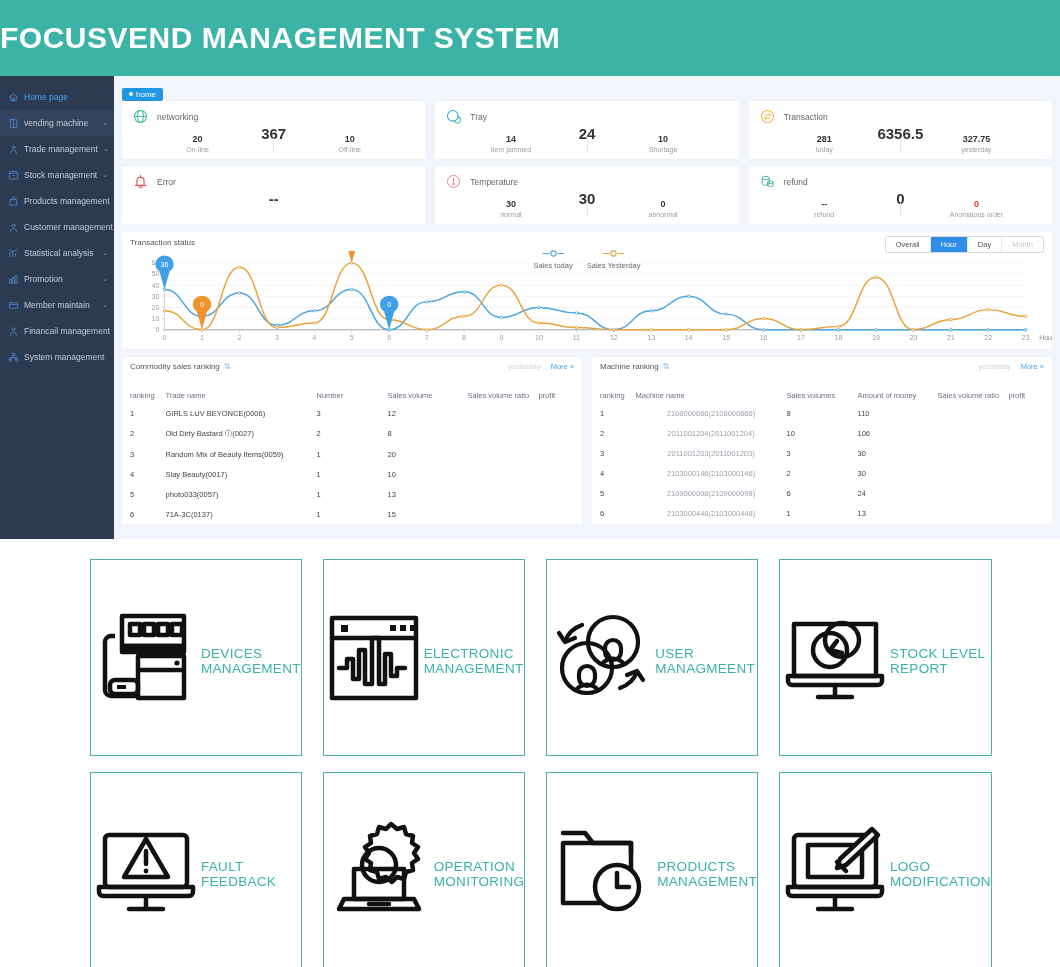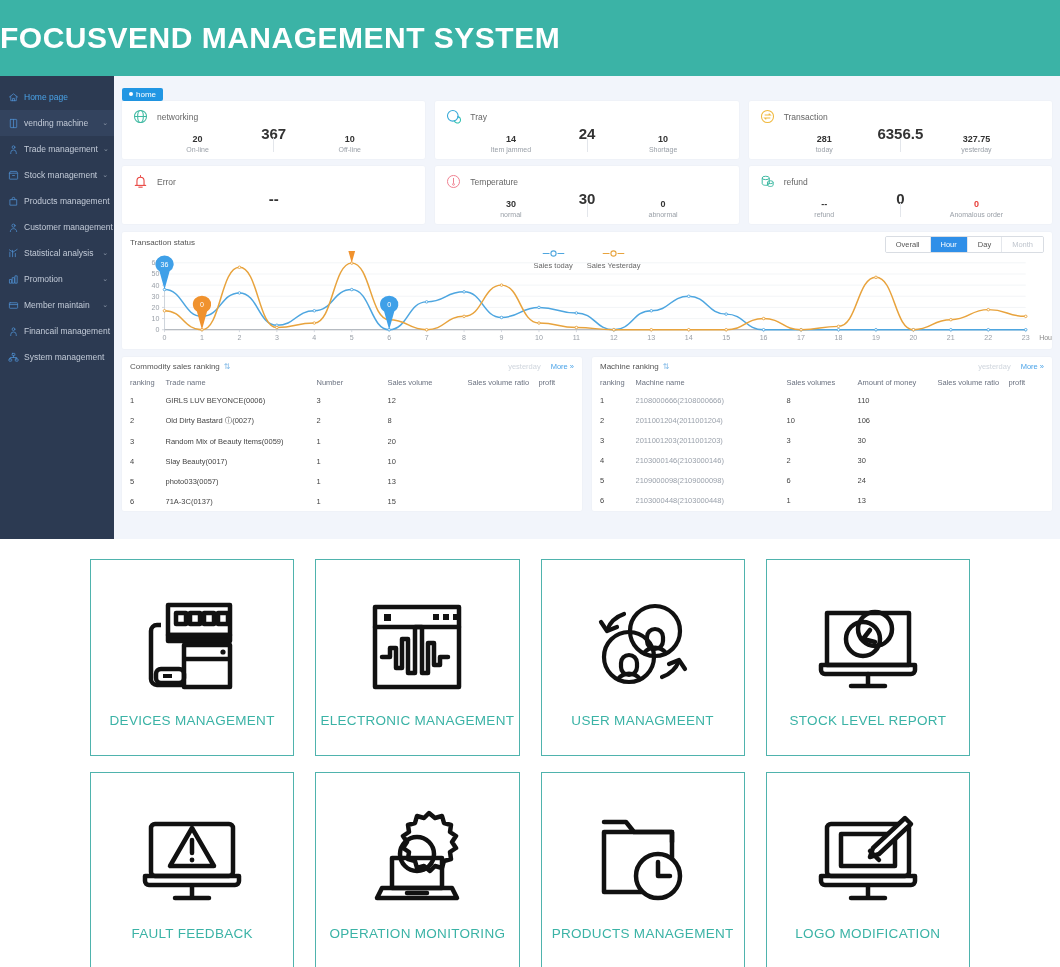--- a/index.html
+++ b/index.html
@@ -57,28 +57,28 @@
   .hou{position:absolute;right:0;bottom:8px;font-size:7px;color:#888;}
 
   
   .tables{display:flex;gap:10px;margin-top:8px;}
   .tbl{flex:1;background:#fff;border-radius:2px;padding:5px 8px 0 8px;min-width:0;position:relative;box-shadow:0 0 2px rgba(0,0,0,.05);}
   .tbl-head{display:flex;align-items:center;font-size:8px;color:#555;}
   .sortico{color:#7fb8e6;margin-left:4px;font-size:8px;}
   .tbl-right{margin-left:auto;display:flex;align-items:center;gap:10px;}
   .ghost{color:#cfd5dd;font-size:7.5px;}
   .more{color:#4aa3e8;font-size:7.5px;cursor:pointer;}
-  table{width:100%;border-collapse:collapse;margin-top:4px;}
+  table{width:100%;border-collapse:collapse;margin-top:17px;}
   th{font-size:7.5px;color:#6b7280;font-weight:normal;text-align:left;padding:3px 0;}
   td{font-size:7.5px;color:#444;padding:5.5px 0;white-space:nowrap;overflow:hidden;text-overflow:ellipsis;}
-  td.blur{color:#9aa1ab;filter:blur(.35px);}
+  td.blur{color:#9aa1ab;filter:blur(.35px);text-align:center;}
 
   
   .tiles{padding:20px 90px 0 90px;display:grid;grid-template-columns:repeat(4,1fr);gap:16px 21px;}
-  .tile{border:1px solid #4fb3ad;background:#fff;height:195px;display:flex;flex-direction:column;align-items:center;justify-content:center;cursor:pointer;}
+  .tile{border:1px solid #4fb3ad;background:#fff;height:195px;display:flex;flex-direction:row;align-items:center;justify-content:center;cursor:pointer;}
   .tile-ico{height:120px;display:flex;align-items:center;justify-content:center;}
   .tile-ico svg{display:block;}
   .tile-label{color:#3bb3a6;font-size:13.5px;letter-spacing:.3px;margin-top:6px;}
 </style>
 </head>
 <body>
 
 <div class="app">
 
   <div class="header">

